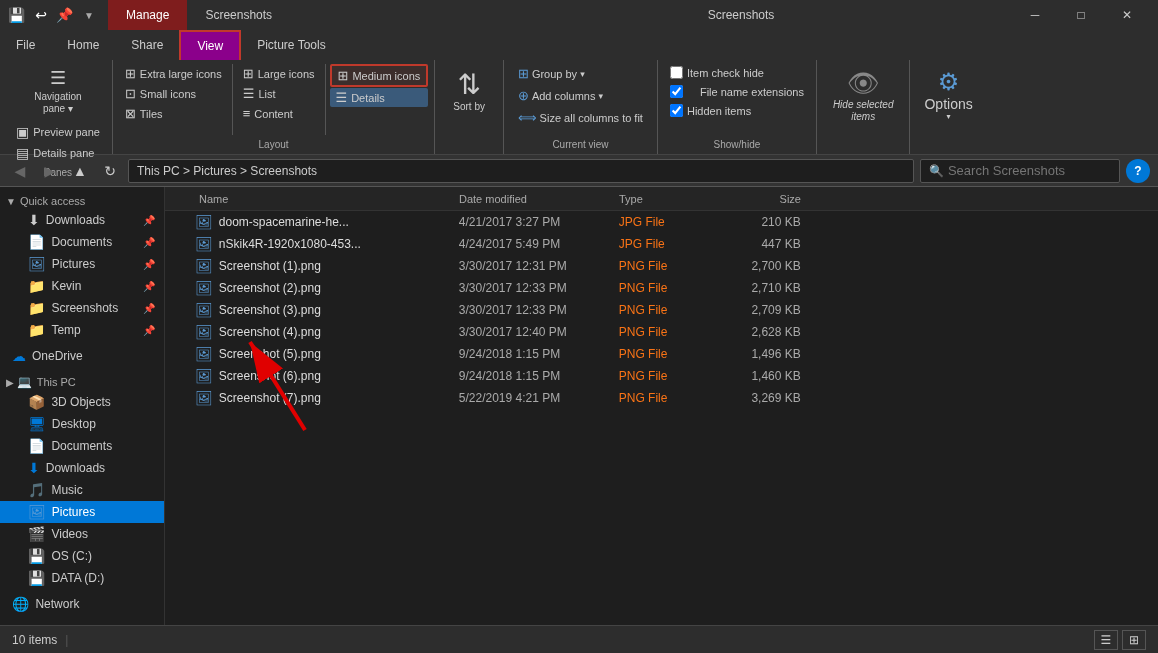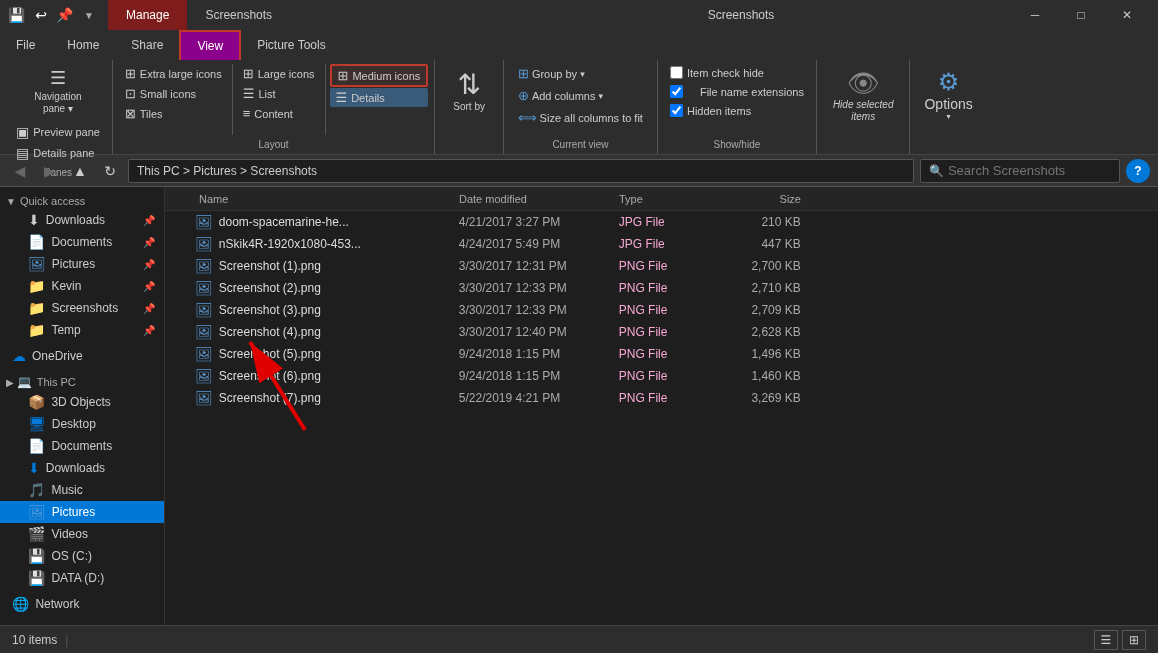--- a/index.html
+++ b/index.html
@@ -66,21 +66,21 @@
     .file-list::-webkit-scrollbar-thumb { background: #555; }
     .file-header { display: flex; align-items: center; height: 24px; background: #252525; border-bottom: 1px solid #333; font-size: 11px; color: #aaa; padding-left: 30px; }
     .fh-name { width: 260px; padding: 0 4px; cursor: pointer; }
     .fh-date { width: 160px; padding: 0 4px; cursor: pointer; }
     .fh-type { width: 100px; padding: 0 4px; cursor: pointer; }
     .fh-size { width: 90px; padding: 0 4px; text-align: right; cursor: pointer; }
     .file-row { display: flex; align-items: center; height: 22px; padding-left: 30px; cursor: pointer; font-size: 12px; }
     .file-icon { font-size: 14px; margin-right: 6px; color: #5b9bd5; flex-shrink: 0; }
     .file-name { width: 240px; color: #ddd; overflow: hidden; text-overflow: ellipsis; white-space: nowrap; }
     .file-date { width: 160px; color: #aaa; }
-    .file-type { width: 100px; color: #f9a8d4; }
+    .file-type { width: 100px; color: #f97316; }
     .file-size { width: 90px; color: #aaa; text-align: right; padding-right: 8px; }
 
     
     .status-bar { height: 28px; background: #2d2d2d; border-top: 1px solid #444; display: flex; align-items: center; padding: 0 12px; font-size: 12px; color: #ccc; }
     .status-right { margin-left: auto; display: flex; gap: 4px; }
     .view-toggle { width: 24px; height: 20px; display: flex; align-items: center; justify-content: center; cursor: pointer; border: 1px solid #555; }
 
     .sort-big { display: flex; flex-direction: column; align-items: center; cursor: pointer; padding: 4px 10px; border-radius: 2px; color: #ccc; font-size: 10px; }
     .sort-big .icon { font-size: 26px; color: #ccc; }
 

